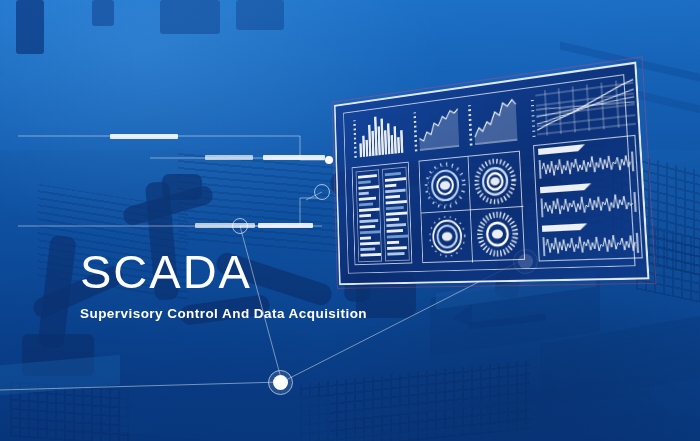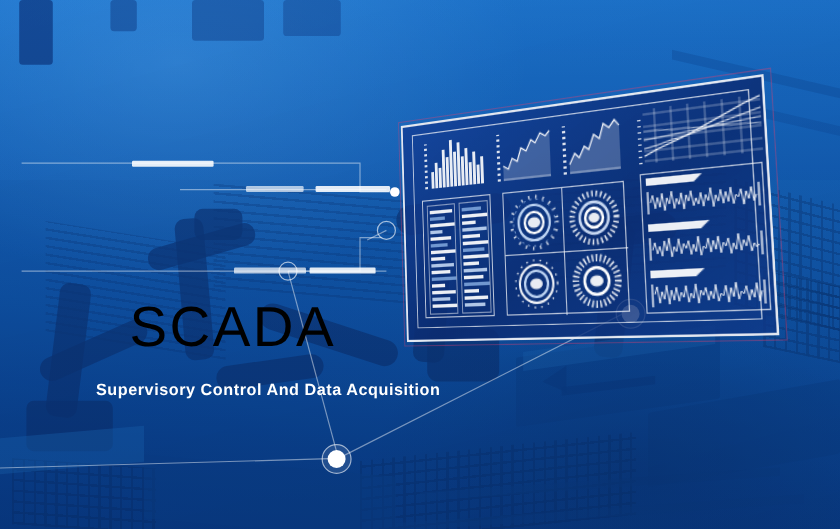--- a/index.html
+++ b/index.html
@@ -151,30 +151,30 @@
   }
   .wtab:after {
     content:""; position:absolute; right:-7px; top:0;
     border-top:6px solid rgba(255,255,255,.92);
     border-right:7px solid transparent;
   }
 
   
   #textblock { position:absolute; left:80px; top:248px; }
   #t-main {
-    font-size:47px; line-height:1.02; color:#000000;
-    font-weight:300; letter-spacing:2px;margin-left:28px;
+    font-size:47px; line-height:1.02; color:#ffffff;
+    font-weight:300; letter-spacing:2px;
   }
   #t-cn {
     margin-top:8px;
     font-size:29px; line-height:1.15; color:#ffffff;
     font-weight:400; letter-spacing:3px;
   }
   #t-en {
-    margin-top:21px;
+    margin-top:10px;
     font-size:13.5px; color:#ffffff; font-weight:600;
     letter-spacing:.45px;
   }
 
   svg { display:block; overflow:visible; }
 </style>
 </head>
 <body>
 
 <div id="stage">

